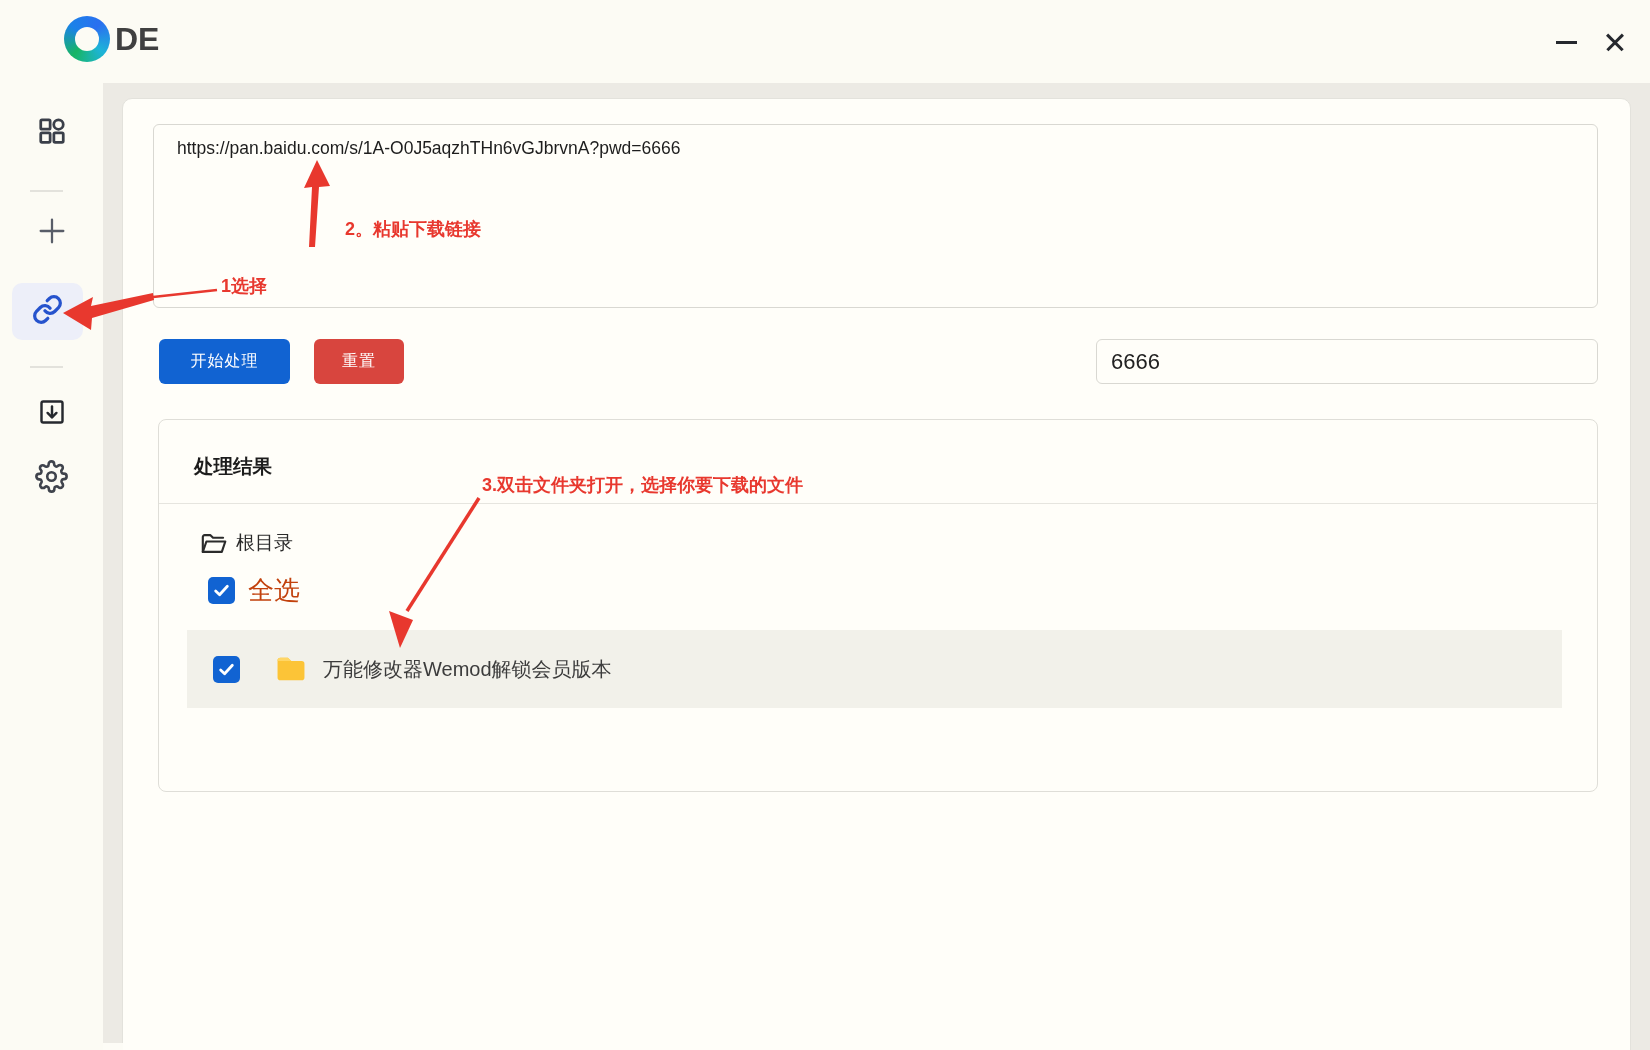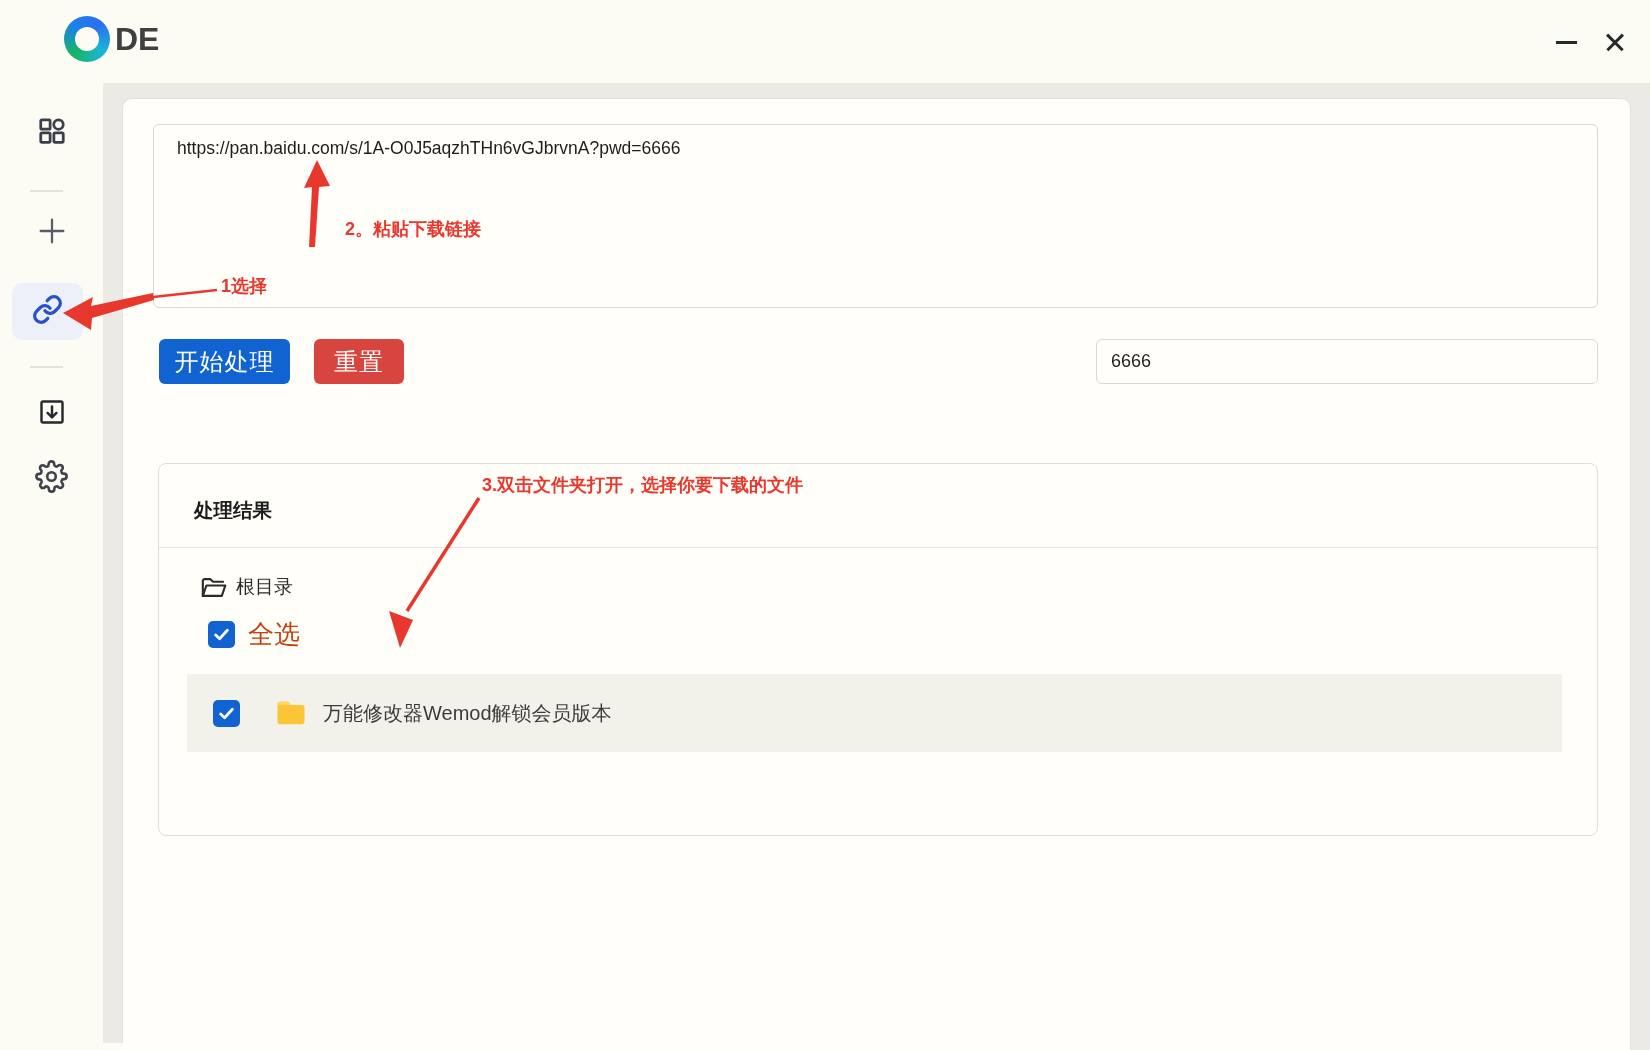--- a/index.html
+++ b/index.html
@@ -38,32 +38,32 @@
     background:#fffef9; border:1px solid #e3e2dc; border-radius:10px; }
 
   
   .url-area { position:absolute; left:30px; top:25px; width:1445px; height:184px;
     border:1px solid #d9d8d2; border-radius:6px; background:transparent; resize:none;
     font-family:"Liberation Sans","DejaVu Sans",sans-serif; font-size:17.5px; color:#1d1d1d;
     padding:11px 23px; line-height:1.45; outline:none; }
 
   
   .btn { position:absolute; top:240px; height:45px; border:none; border-radius:6px;
-    color:#ffffff; font-size:24px; font-family:"Liberation Sans","DejaVu Sans",sans-serif;
+    color:#ffffff; font-size:16px; font-family:"Liberation Sans","DejaVu Sans",sans-serif;
     cursor:pointer; letter-spacing:1px; }
   .btn-start { left:36px; width:131px; background:#1163d2; }
   .btn-reset { left:191px; width:90px; background:#d8453e; }
   .pwd-input { position:absolute; left:973px; top:240px; width:502px; height:45px;
     border:1px solid #d9d8d2; border-radius:6px; background:transparent;
-    font-family:"Liberation Sans","DejaVu Sans",sans-serif; font-size:18px; color:#222222;
+    font-family:"Liberation Sans","DejaVu Sans",sans-serif; font-size:22px; color:#222222;
     padding:0 14px; outline:none; }
 
   
   .panel { position:absolute; left:35px; top:320px; width:1440px; height:373px;
-    border:1px solid #dfded8; border-radius:8px; background:transparent;margin-top:44px; }
+    border:1px solid #dfded8; border-radius:8px; background:transparent; }
   .panel-header { position:absolute; left:0; top:0; width:100%; height:84px;
     border-bottom:1px solid #e6e5df; }
   .panel-title { position:absolute; left:35px; top:33px; font-size:19.5px; font-weight:bold; color:#1c1c1c; }
   .root-row { position:absolute; left:41px; top:108px; height:30px; display:flex; align-items:center; cursor:pointer; }
   .root-label { font-size:19px; color:#2b2b2b; margin-left:9px; }
   .selectall-row { position:absolute; left:49px; top:155px; height:30px; display:flex; align-items:center; }
   .selectall-label { font-size:26px; color:#c2410c; margin-left:13px; }
   .item-row { position:absolute; left:28px; top:210px; width:1375px; height:78px;
     background:#f2f1ea; display:flex; align-items:center; cursor:pointer; }
   .item-row .checkbox { margin-left:26px; }

